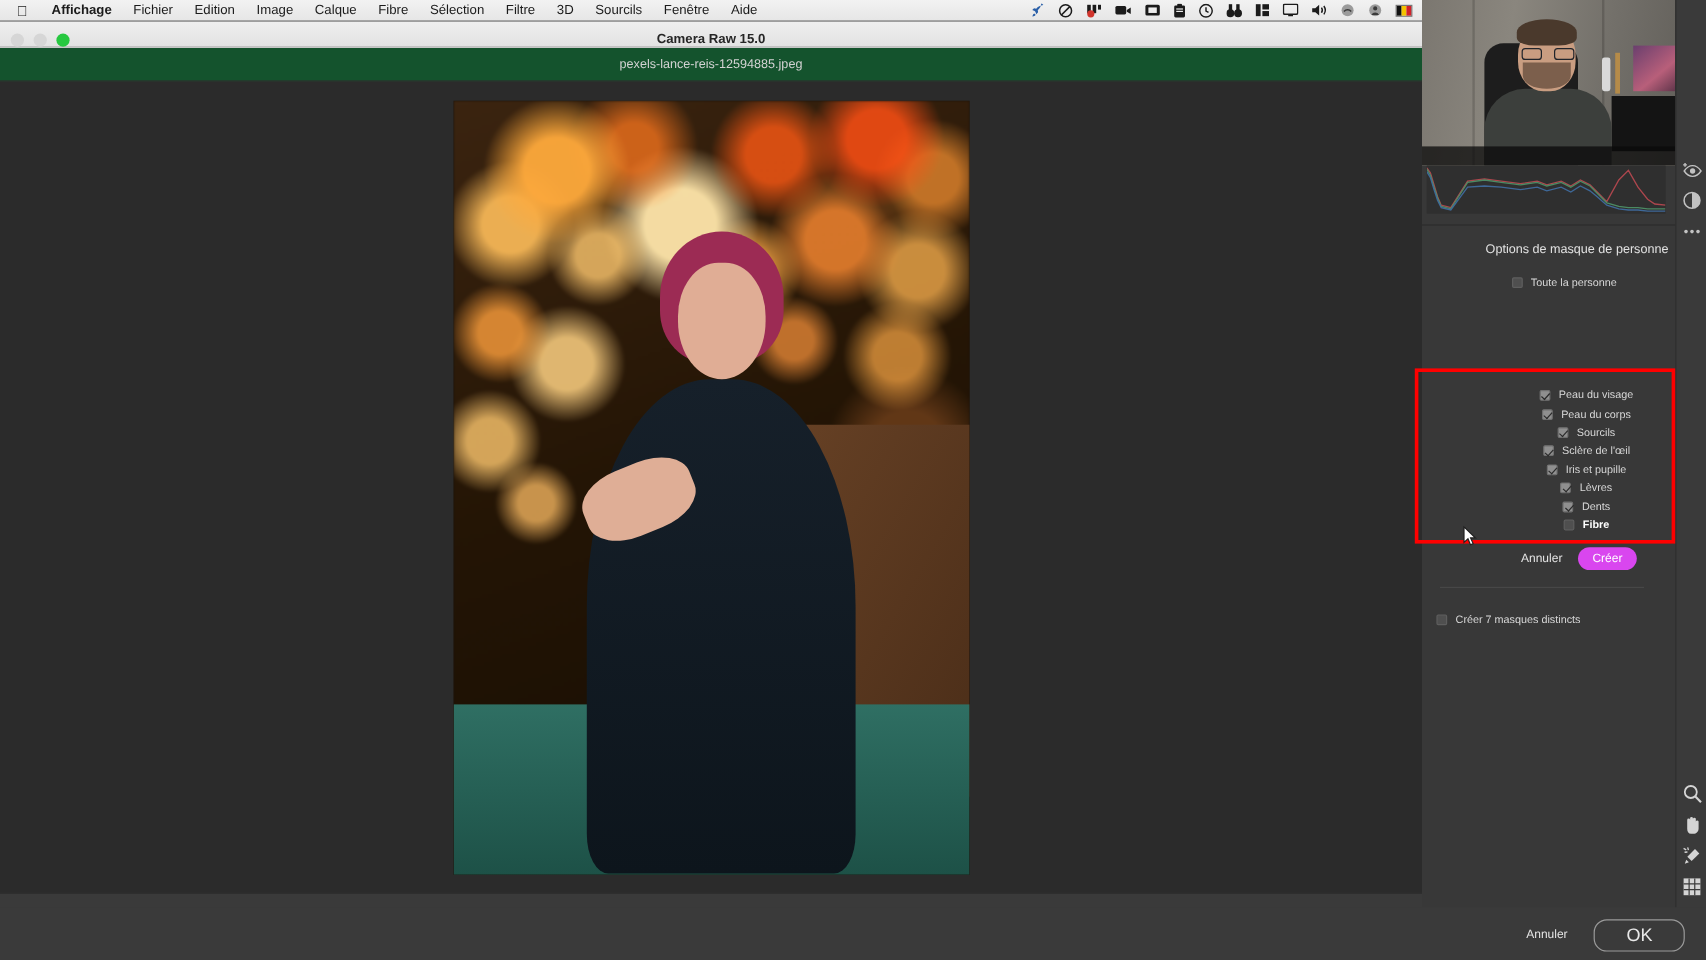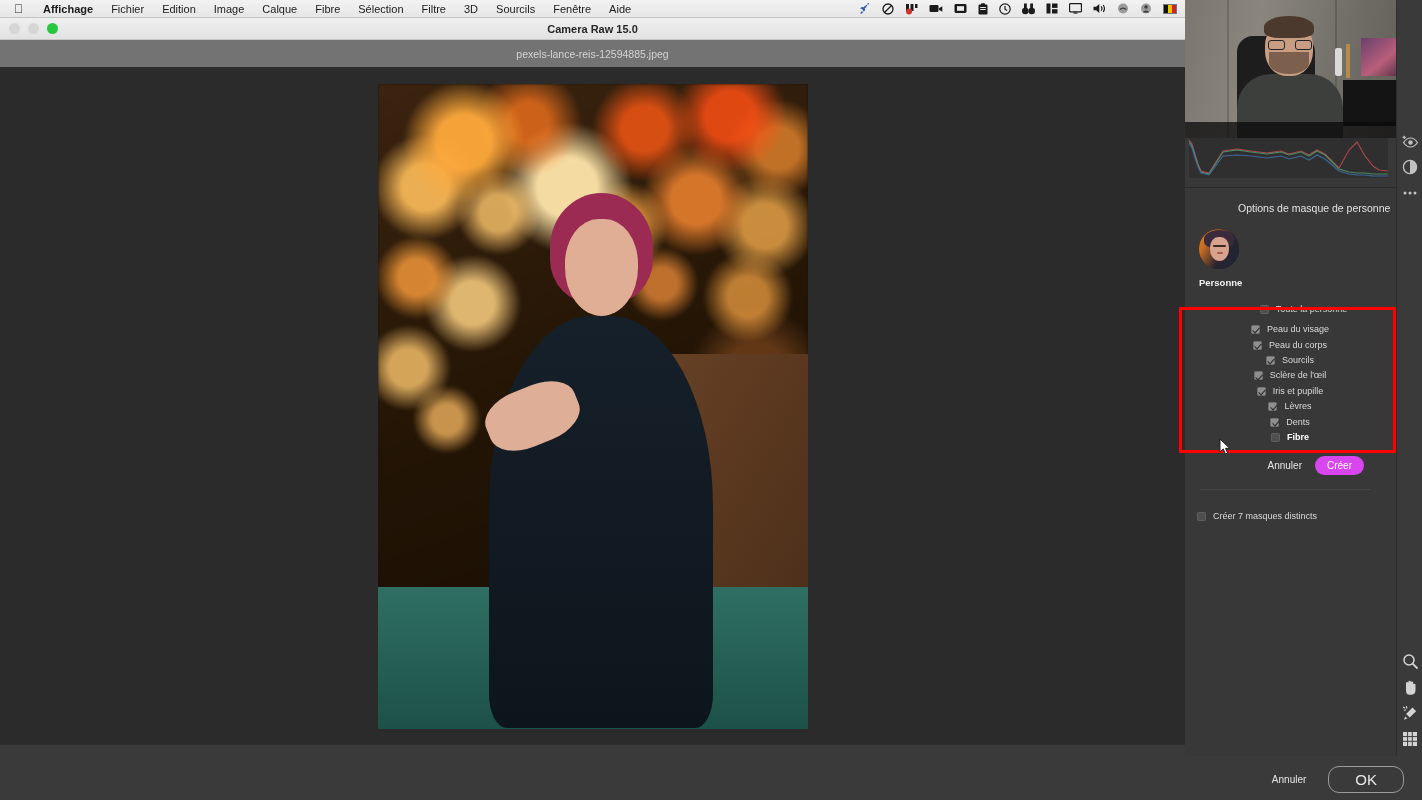--- a/index.html
+++ b/index.html
@@ -29,33 +29,33 @@
   .flag i{ flex:1; display:block; }
 
   
   .cr-window{
     position:absolute; left:0; top:18px; width:1185px; height:782px;
     background:#3a3a3a;
   }
   .cr-titlebar{
     position:relative; height:22px; background:linear-gradient(#efefef,#e2e2e2);
     border-bottom:1px solid #c6c6c6;
-    display:flex; align-items:center;
+    display:flex; align-items:flex-end;
   }
   .lights{ display:flex; gap:8px; padding-left:9px; }
   .lights i{ width:11px; height:11px; border-radius:50%; display:block; }
   .l-close{ background:#d6d6d6; }
   .l-min{ background:#d6d6d6; }
   .l-max{ background:#27c840; }
   .cr-title{
     position:absolute; left:0; right:0; text-align:center;
     font-size:11px; font-weight:bold; color:#262626;
   }
   .cr-filebar{
-    height:28px; background:#737373; display:flex; align-items:center;
+    height:28px; background:#14532d; display:flex; align-items:center;
     justify-content:center; color:#d3d3d3; font-size:10.5px;
     border-bottom:1px solid #2e2e2e;
   }
   .cr-canvas{
     position:relative; height:676px; background:#2b2b2b;
     display:flex; align-items:center; justify-content:center;
   }
   .photo{
     width:430px; height:645px;
     background:#1d1309;
@@ -184,21 +184,21 @@
     width:3px; height:6px; border:solid #2a2a2a;
     border-width:0 1.6px 1.6px 0; transform:rotate(42deg);
   }
   .cb-label{ font-size:9px; color:#d8d8d8; line-height:1; }
   .cb-label.hl{ font-weight:bold; color:#ffffff; }
 
   .mask-box{
     position:absolute; left:1179px; top:307px; width:217px; height:146px;
     border:3px solid #ff0000; pointer-events:none; z-index:6;
   }
-  .mask-list{ position:absolute; left:1200px; top:322px; width:180px; z-index:5; }
+  .mask-list{ position:absolute; left:1232px; top:322px; width:180px; z-index:5; }
   .mask-list .cb-row{ margin-top:0; height:15.4px; }
 
   .actions{
     position:absolute; left:1200px; top:456px; width:164px;
     display:flex; align-items:center; justify-content:flex-end; gap:13px;
   }
   .btn-text{ font-size:10px; color:#e4e4e4; }
   .btn-primary{
     background:#d946ef; color:#fff; font-size:10px;
     padding:4px 12px; border-radius:10px;
@@ -418,30 +418,20 @@
         <polyline points="0,2 3,6 6,16 9,26 12,33 20,35 34,13 48,11 62,13 78,15 92,13 100,16 112,13 120,17 128,12 136,16 142,22 150,30 160,12 168,4 176,18 184,28 190,32 199,33" fill="none" stroke="#b4484f" stroke-width="1.1" opacity=".95"></polyline>
         <polyline points="0,3 3,8 6,18 9,27 12,34 20,36 34,14 48,12 62,14 78,16 92,14 100,17 112,14 120,18 128,13 136,17 142,23 150,31 160,34 168,35 176,35 184,36 190,36 199,36" fill="none" stroke="#4d8f66" stroke-width="1.1" opacity=".95"></polyline>
         <polyline points="0,5 3,10 6,20 9,29 12,35 20,37 34,18 48,17 62,18 78,20 92,18 100,21 112,18 120,22 128,17 136,21 142,26 150,33 160,36 168,37 176,37 184,38 190,38 199,38" fill="none" stroke="#3f6b9e" stroke-width="1.1" opacity=".95"></polyline>
       </svg>
     </div>
     <div class="panel-sep"></div>
 
     <div class="panel-body">
       <div class="panel-title">Options de masque de personne</div>
 
-      <div class="thumb-wrap">
-        <div class="thumb">
-          <span class="th-bg"></span>
-          <span class="th-hair"></span>
-          <span class="th-face"></span>
-          <span class="th-eyes"></span>
-          <span class="th-lip"></span>
-        </div>
-        <div class="thumb-label">Personne</div>
-      </div>
 
       <div class="cb-row" style="margin-top:17px">
         <span class="cb off"></span>
         <span class="cb-label">Toute la personne</span>
       </div>
     </div>
   </div>
 
   <div class="mask-box"></div>
 

